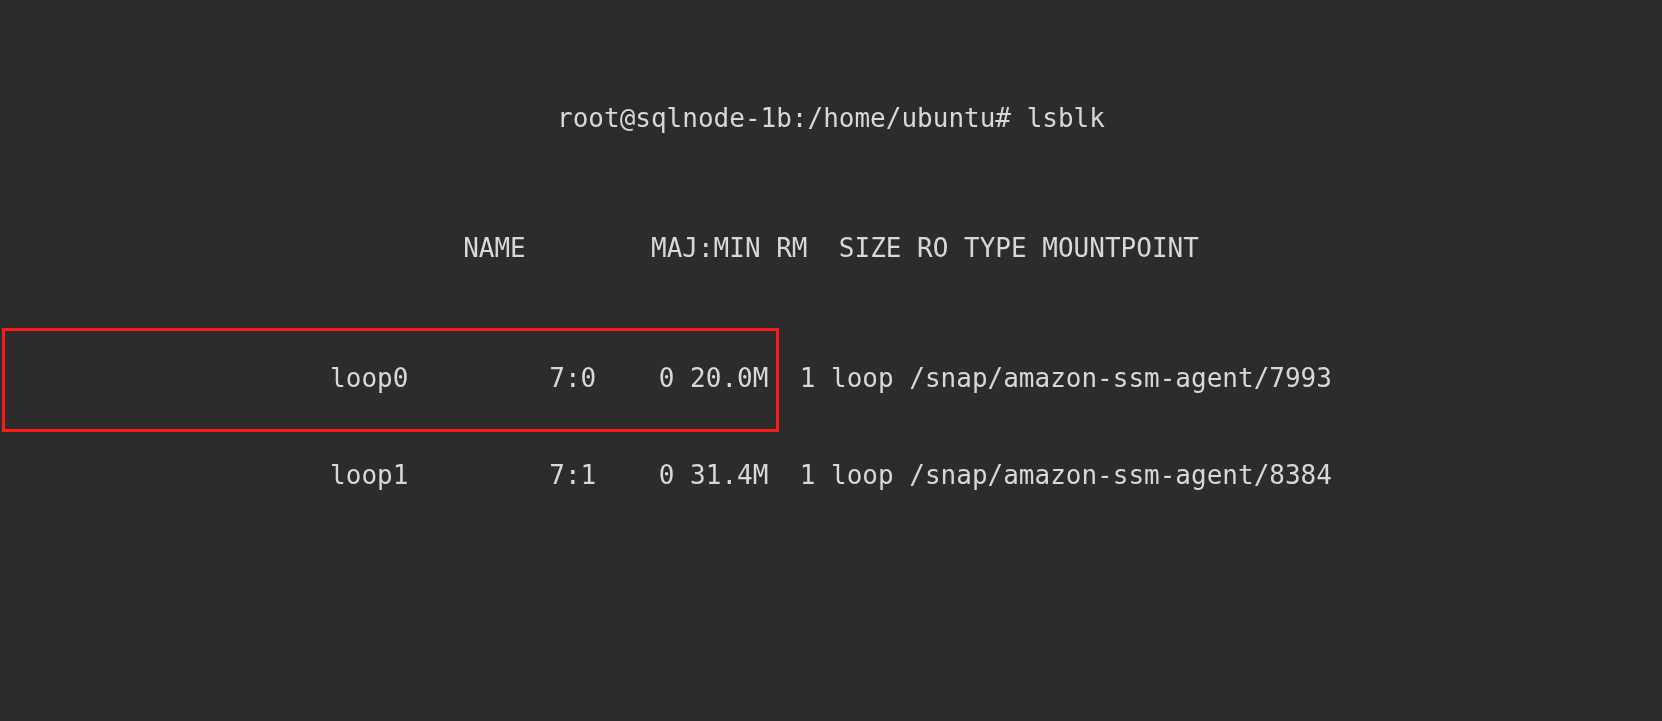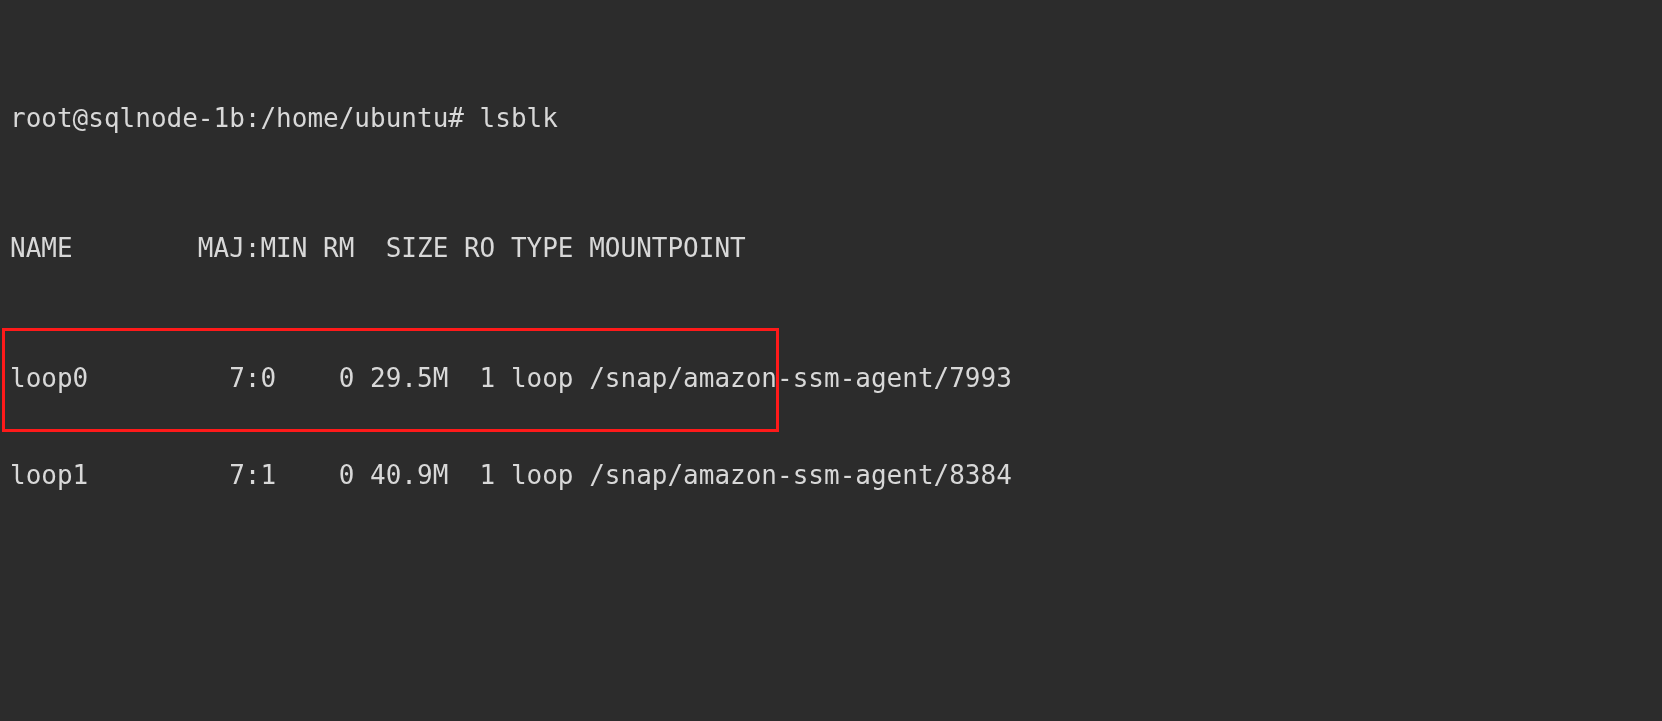--- a/index.html
+++ b/index.html
@@ -15,41 +15,42 @@
     overflow: hidden;
   }
   .terminal {
     position: relative;
     padding: 4px 10px;
     white-space: pre;
   }
   .row {
     display: block;
     white-space: pre;
+    text-align: center;
   }
   .prompt-user { color: #d8d8d8; }
   .cmd { color: #d8d8d8; }
   .highlight-box {
     position: absolute;
     border: 3px solid #ff1a1a;
     pointer-events: none;
     box-sizing: border-box;
   }
 </style>
 </head>
 <body>
 
 <div class="terminal">
 
   <div class="row"><span class="prompt-user">root@sqlnode-1b:/home/ubuntu# </span><span class="cmd">lsblk</span></div>
 
   <div class="row">NAME        MAJ:MIN RM  SIZE RO TYPE MOUNTPOINT</div>
 
-  <div class="row">loop0         7:0    0 29.5M  1 loop /snap/amazon-ssm-agent/7993</div>
-  <div class="row">loop1         7:1    0 40.9M  1 loop /snap/amazon-ssm-agent/8384</div>
+  <div class="row">loop0         7:0    0 20.0M  1 loop /snap/amazon-ssm-agent/7993</div>
+  <div class="row">loop1         7:1    0 31.4M  1 loop /snap/amazon-ssm-agent/8384</div>
   
   
   
   
   
   
   
   
   
   

